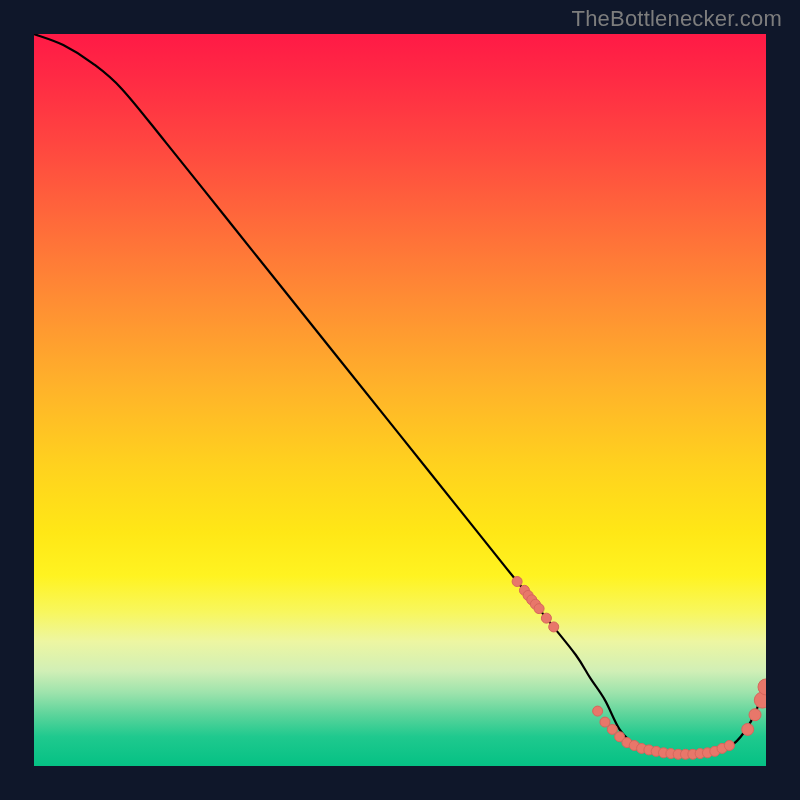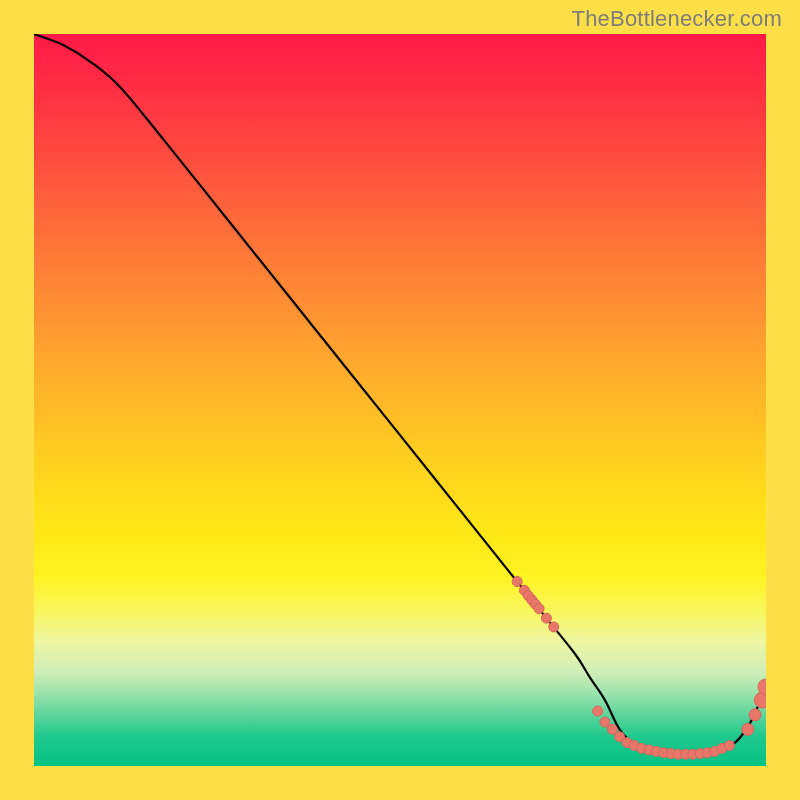--- a/index.html
+++ b/index.html
@@ -8,21 +8,21 @@
     width: 800px;
     height: 800px;
     background: #000;
     overflow: hidden;
     font-family: Arial, Helvetica, sans-serif;
   }
   .stage {
     position: relative;
     width: 800px;
     height: 800px;
-    background: #fde047;
+    background: #0f172a;
   }
   .attribution {
     position: absolute;
     top: 6px;
     right: 18px;
     color: #7d7d7d;
     font-size: 22px;
     letter-spacing: 0.2px;
     font-weight: 400;
   }

